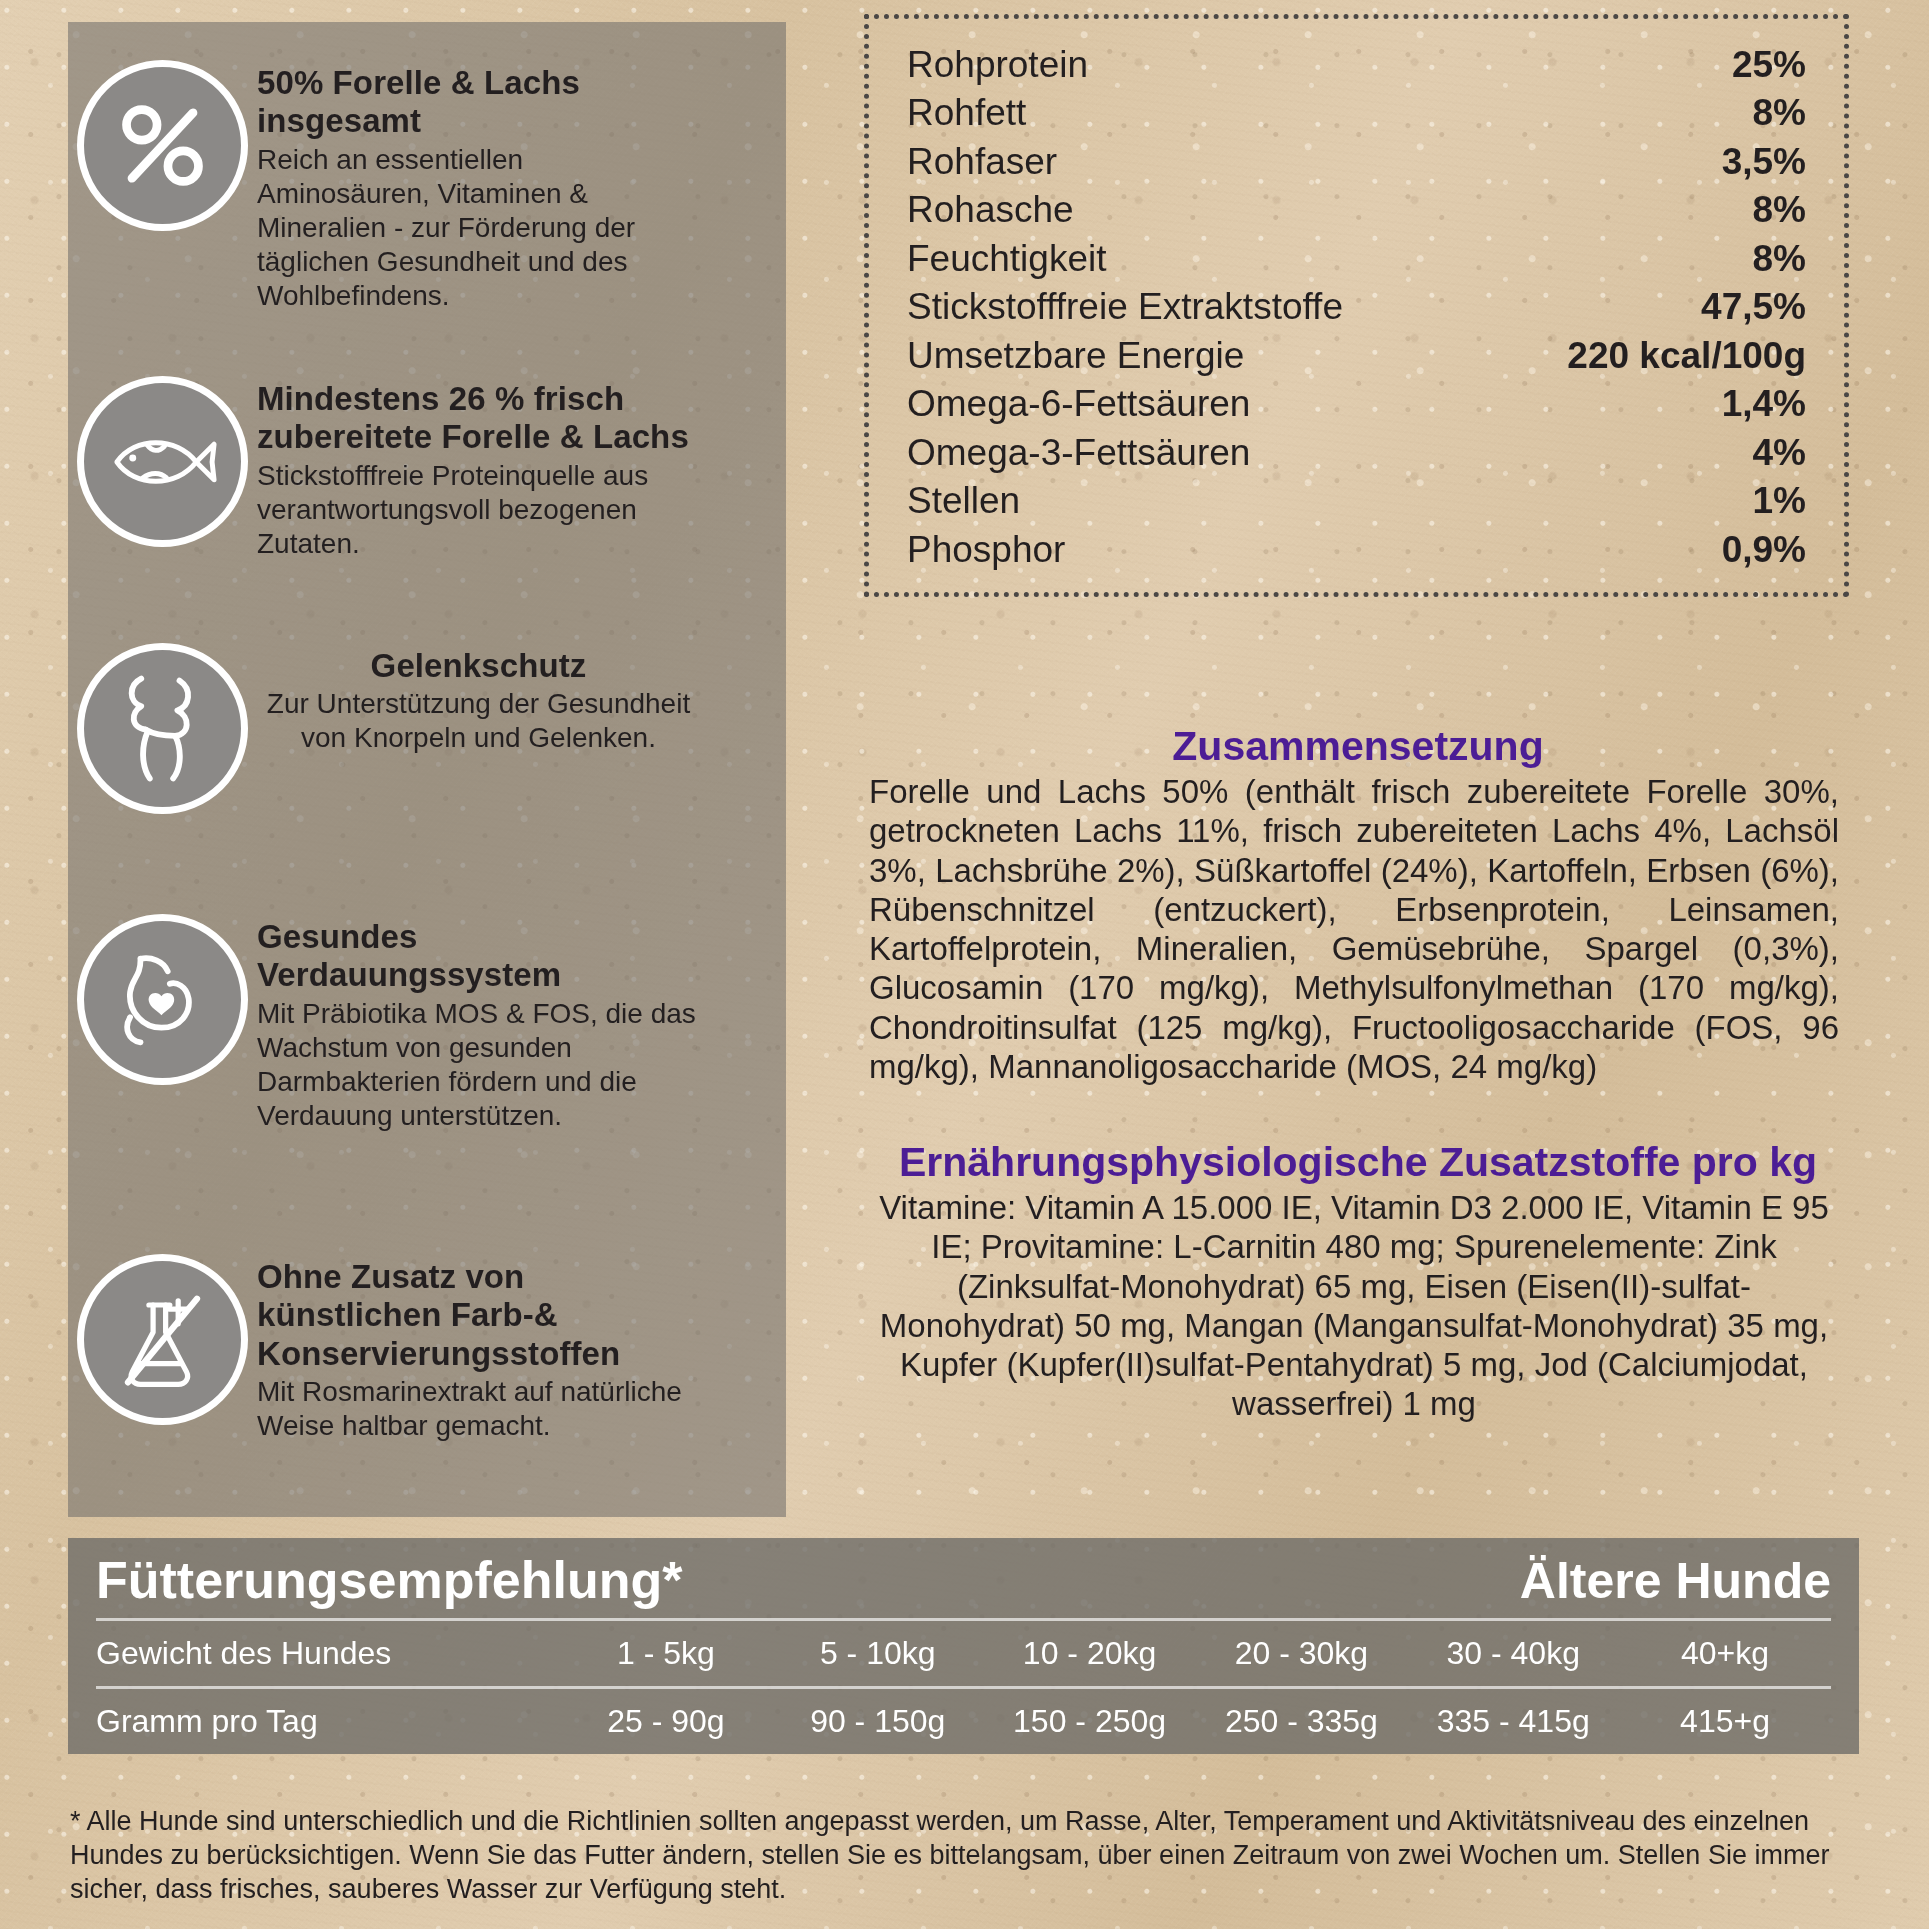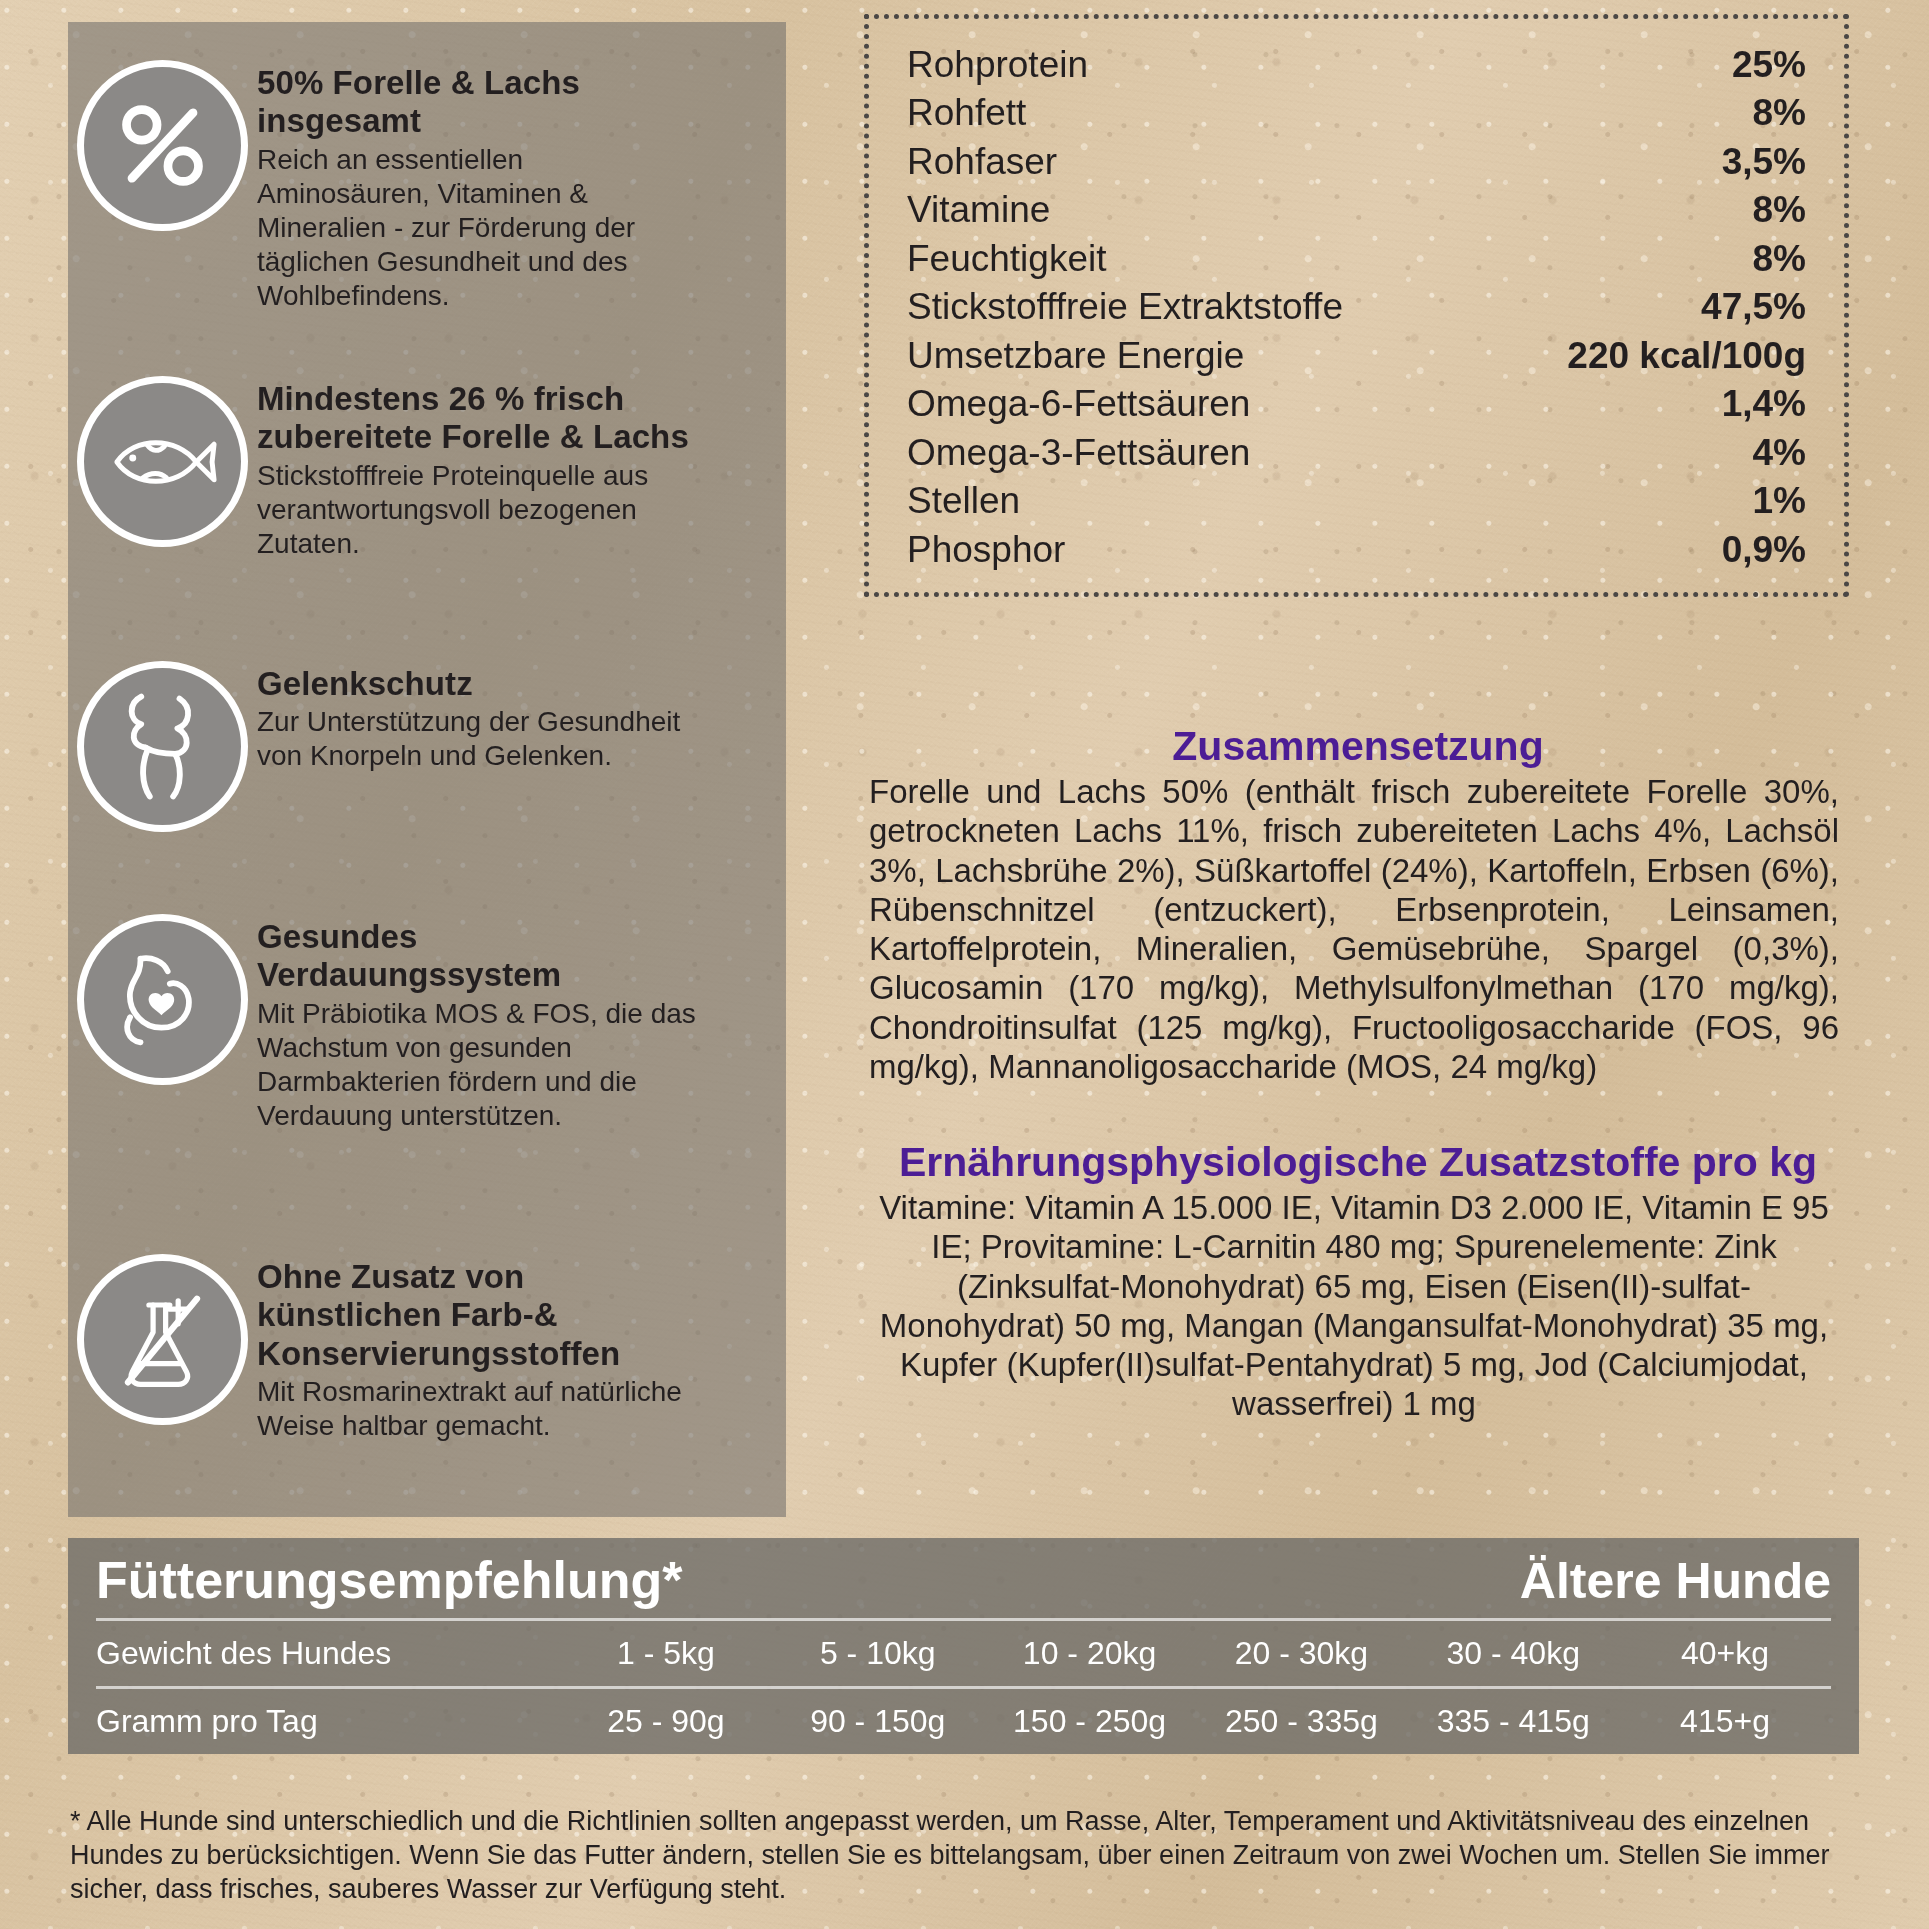--- a/index.html
+++ b/index.html
@@ -264,21 +264,21 @@
             </g>
           </svg>
         </div>
       </div>
       <div class="benefit-text">
         <p class="benefit-title">Mindestens 26 % frisch zubereitete Forelle &amp; Lachs</p>
         <p class="benefit-desc">Stickstofffreie Proteinquelle aus verantwortungsvoll bezogenen Zutaten.</p>
       </div>
     </div>
 
-    <div class="benefit-row" style="top:633px;">
+    <div class="benefit-row" style="top:615px;text-align:center;">
       <div class="benefit-icon">
         <div class="circ">
           <svg width="107" height="117" viewBox="0 0 100 110" aria-hidden="true">
             <g stroke="#ffffff" stroke-width="5.5" fill="none" stroke-linecap="round" stroke-linejoin="round">
               <path d="M30 8 C18 14, 18 30, 30 34 C20 40, 20 54, 34 56"></path>
               <path d="M66 10 C78 18, 76 34, 64 38 C76 44, 76 60, 62 62"></path>
               <path d="M34 56 C44 62, 56 62, 62 62"></path>
               <path d="M36 58 C30 72, 30 90, 38 102"></path>
               <path d="M62 62 C68 74, 68 92, 60 102"></path>
             </g>
@@ -342,21 +342,21 @@
       </div>
       <div class="nut-row">
         <span>Rohfett</span>
         <span class="nut-val">8%</span>
       </div>
       <div class="nut-row">
         <span>Rohfaser</span>
         <span class="nut-val">3,5%</span>
       </div>
       <div class="nut-row">
-        <span>Vitamine</span>
+        <span>Rohasche</span>
         <span class="nut-val">8%</span>
       </div>
       <div class="nut-row">
         <span>Feuchtigkeit</span>
         <span class="nut-val">8%</span>
       </div>
       <div class="nut-row">
         <span>Stickstofffreie Extraktstoffe</span>
         <span class="nut-val">47,5%</span>
       </div>

